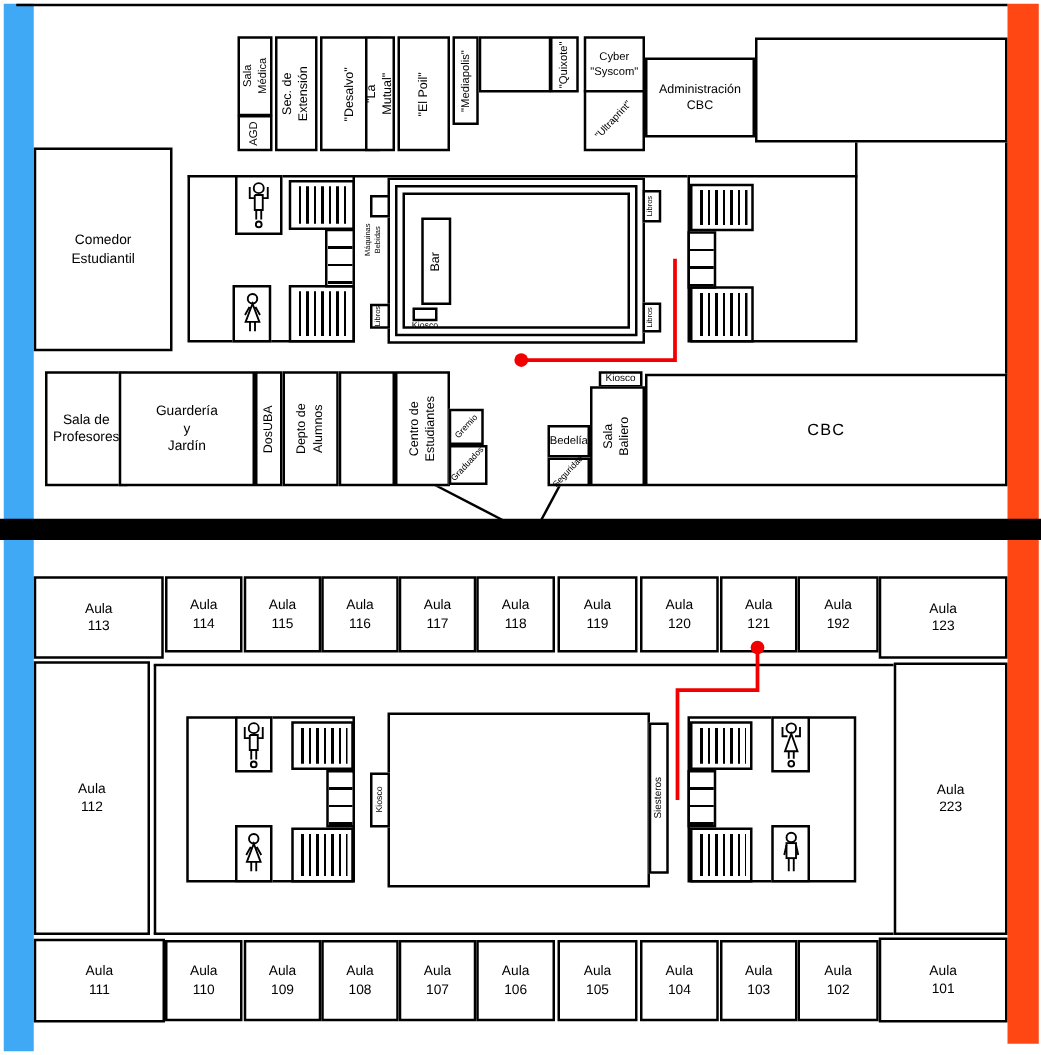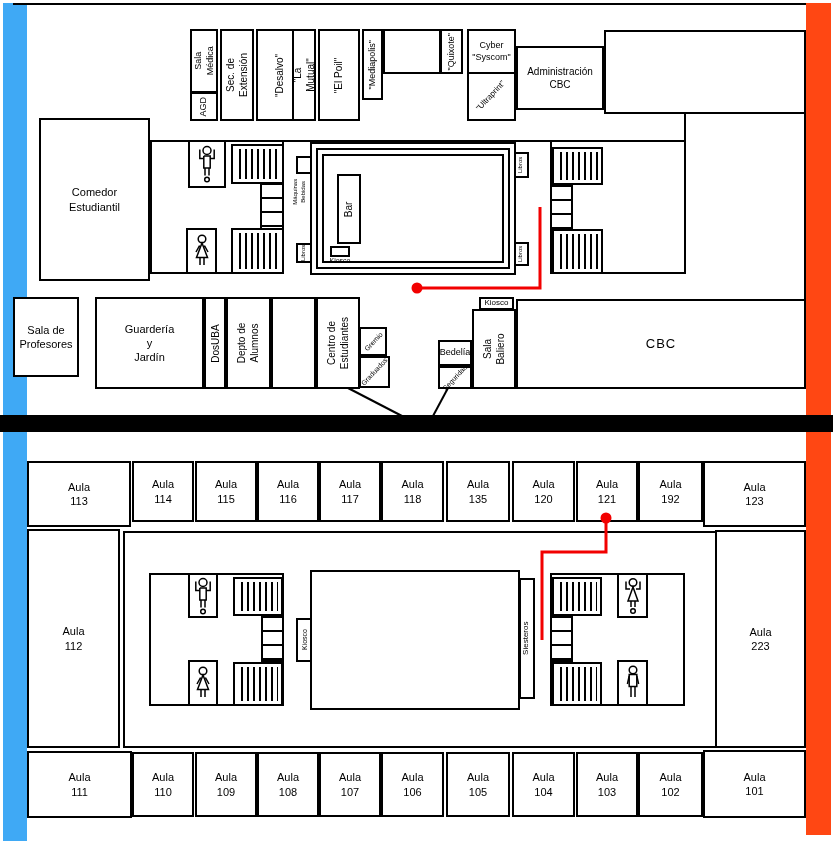--- a/index.html
+++ b/index.html
@@ -82,26 +82,26 @@
 "Syscom"</span>
     </div>
   <div class="room d f8" style="left:467px;top:72px;width:49px;height:49px">
     <span class="lbl">"Ultraprint"</span>
     </div>
   <div class="room f10" style="left:516px;top:46px;width:88px;height:64px">
     <span class="lbl">Administración
 CBC</span>
     </div>
   <div class="room" style="left:604px;top:30px;width:202px;height:84px"></div>
-  <div class="room f11" style="left:39px;top:118px;width:111px;height:163px">
+  <div class="room f11" style="left:27px;top:118px;width:111px;height:163px">
     <span class="lbl">Comedor
 Estudiantil</span>
     </div>
 
-  <div class="room f11" style="left:13px;top:297px;width:66px;height:80px">
+  <div class="room f11" style="left:36px;top:297px;width:66px;height:92px">
     <span class="lbl">Sala de
 Profesores</span>
     </div>
   <div class="room f11" style="left:95px;top:297px;width:109px;height:92px">
     <span class="lbl">Guardería
 y
 Jardín</span>
     </div>
   <div class="room v f10" style="left:204px;top:297px;width:22px;height:92px">
     <span class="lbl">DosUBA</span>
@@ -204,21 +204,21 @@
   <div class="room f11" style="left:257px;top:461px;width:62px;height:61px">
     <div class="lbl"><span class="blk">Aula</span><span class="blk">116</span></div>
     </div>
   <div class="room f11" style="left:319px;top:461px;width:62px;height:61px">
     <div class="lbl"><span class="blk">Aula</span><span class="blk">117</span></div>
     </div>
   <div class="room f11" style="left:381px;top:461px;width:63px;height:61px">
     <div class="lbl"><span class="blk">Aula</span><span class="blk">118</span></div>
     </div>
   <div class="room f11" style="left:446px;top:461px;width:64px;height:61px">
-    <div class="lbl"><span class="blk">Aula</span><span class="blk">135</span></div>
+    <div class="lbl"><span class="blk">Aula</span><span class="blk">119</span></div>
     </div>
   <div class="room f11" style="left:512px;top:461px;width:63px;height:61px">
     <div class="lbl"><span class="blk">Aula</span><span class="blk">120</span></div>
     </div>
   <div class="room f11" style="left:576px;top:461px;width:62px;height:61px">
     <div class="lbl"><span class="blk">Aula</span><span class="blk">121</span></div>
     </div>
   <div class="room f11" style="left:638px;top:461px;width:65px;height:61px">
     <div class="lbl"><span class="blk">Aula</span><span class="blk">192</span></div>
     </div>

